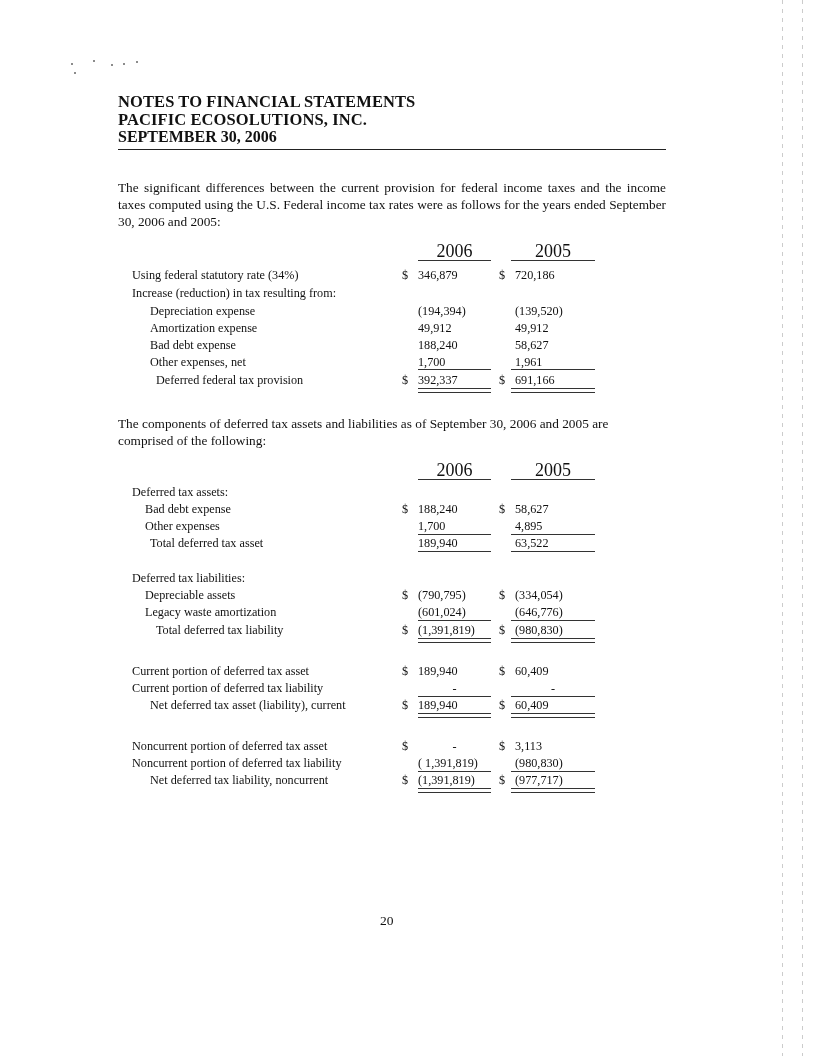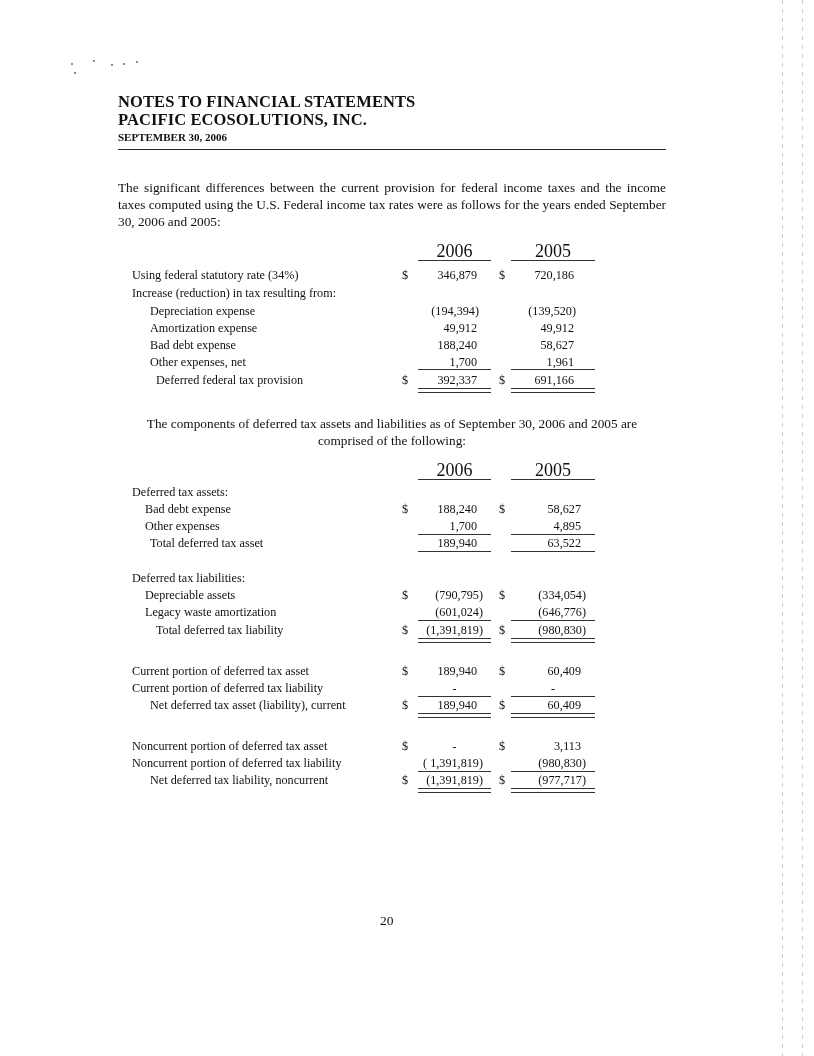--- a/index.html
+++ b/index.html
@@ -8,38 +8,38 @@
     .page { position: absolute; left: 0; top: 0; width: 814px; height: 1056px; }
 
     
     .speck { position: absolute; width: 2px; height: 2px; background: #666; border-radius: 1px; }
     .edge-line { position: absolute; top: 0; width: 1px; height: 1056px;
       background-image: linear-gradient(#bbb 40%, transparent 40%);
       background-size: 1px 9px; opacity: 0.75; }
 
     .header { position: absolute; left: 118px; top: 93px; width: 548px; }
     .header .line { font-weight: bold; font-size: 16.5px; line-height: 18px; letter-spacing: 0.1px; }
-    .header .date { font-weight: bold; font-size: 11px; line-height: 16px; }
+    .header .date { font-weight: bold; font-size: 16px; line-height: 16px; }
     .header-rule { position: absolute; left: 118px; top: 149px; width: 548px; height: 1px; background: #222; }
 
     .para { position: absolute; left: 118px; width: 548px; font-size: 13.3px; line-height: 17px; text-align: justify; }
     .para1 { top: 179px; }
-    .para2 { top: 415px; text-align: center; }
+    .para2 { top: 415px; text-align: left; }
 
     .tbl { position: absolute; left: 0; top: 0; width: 814px; }
     .row { position: absolute; left: 0; width: 814px; height: 17px; font-size: 12.2px; line-height: 17px; }
     .label { position: absolute; white-space: nowrap; }
     .l0 { left: 132px; text-align: center; }
     .l1 { left: 145px; }
     .l2 { left: 150px; }
     .l2b { left: 156px; }
     .dollar { position: absolute; width: 10px; text-align: left; }
     .d1 { left: 402px; }
     .d2 { left: 499px; }
-    .val { position: absolute; text-align: right; white-space: nowrap; }
+    .val { position: absolute; text-align: left; white-space: nowrap; }
     .v1 { left: 418px; width: 59px; }
     .v2 { left: 515px; width: 59px; }
     .yr { position: absolute; text-align: center; font-size: 18px; }
     .yr1 { left: 418px; width: 73px; }
     .yr2 { left: 511px; width: 84px; }
 
     .rule { position: absolute; height: 1px; background: #333; }
     .r1 { left: 418px; width: 73px; }
     .r2 { left: 511px; width: 84px; }
     .dbl { height: 3px; border-top: 1px solid #333; border-bottom: 1px solid #333; background: transparent; }

